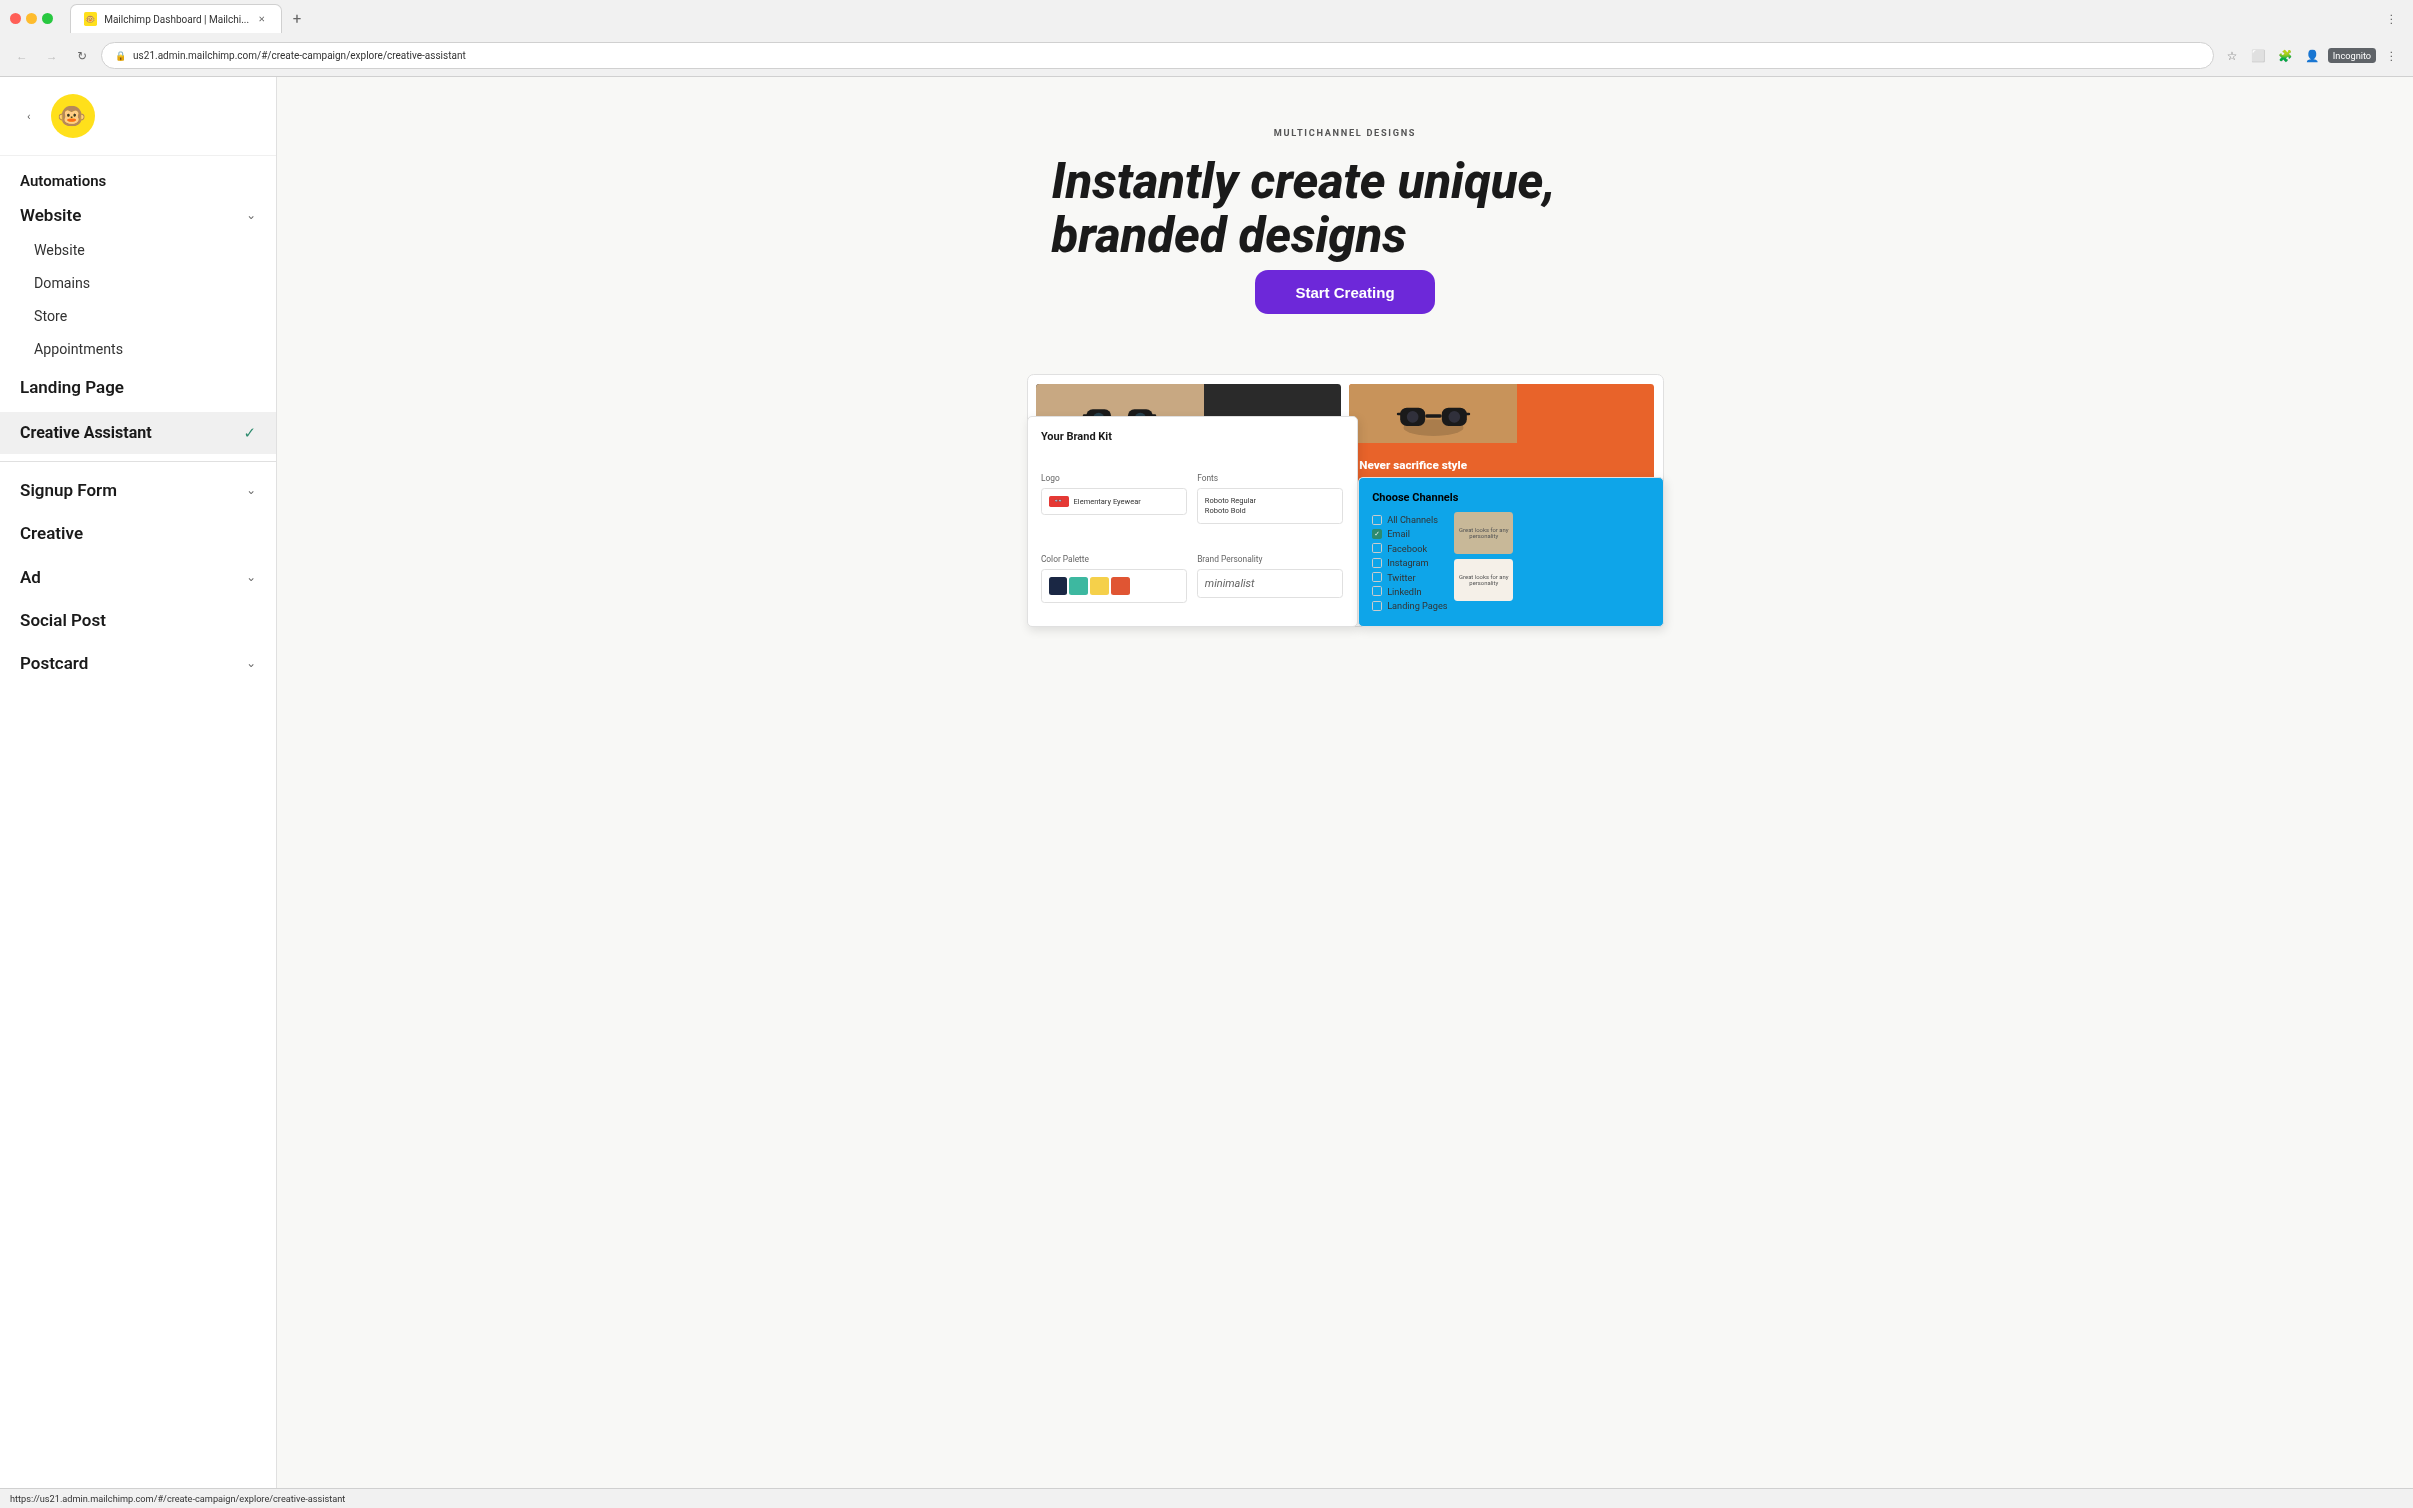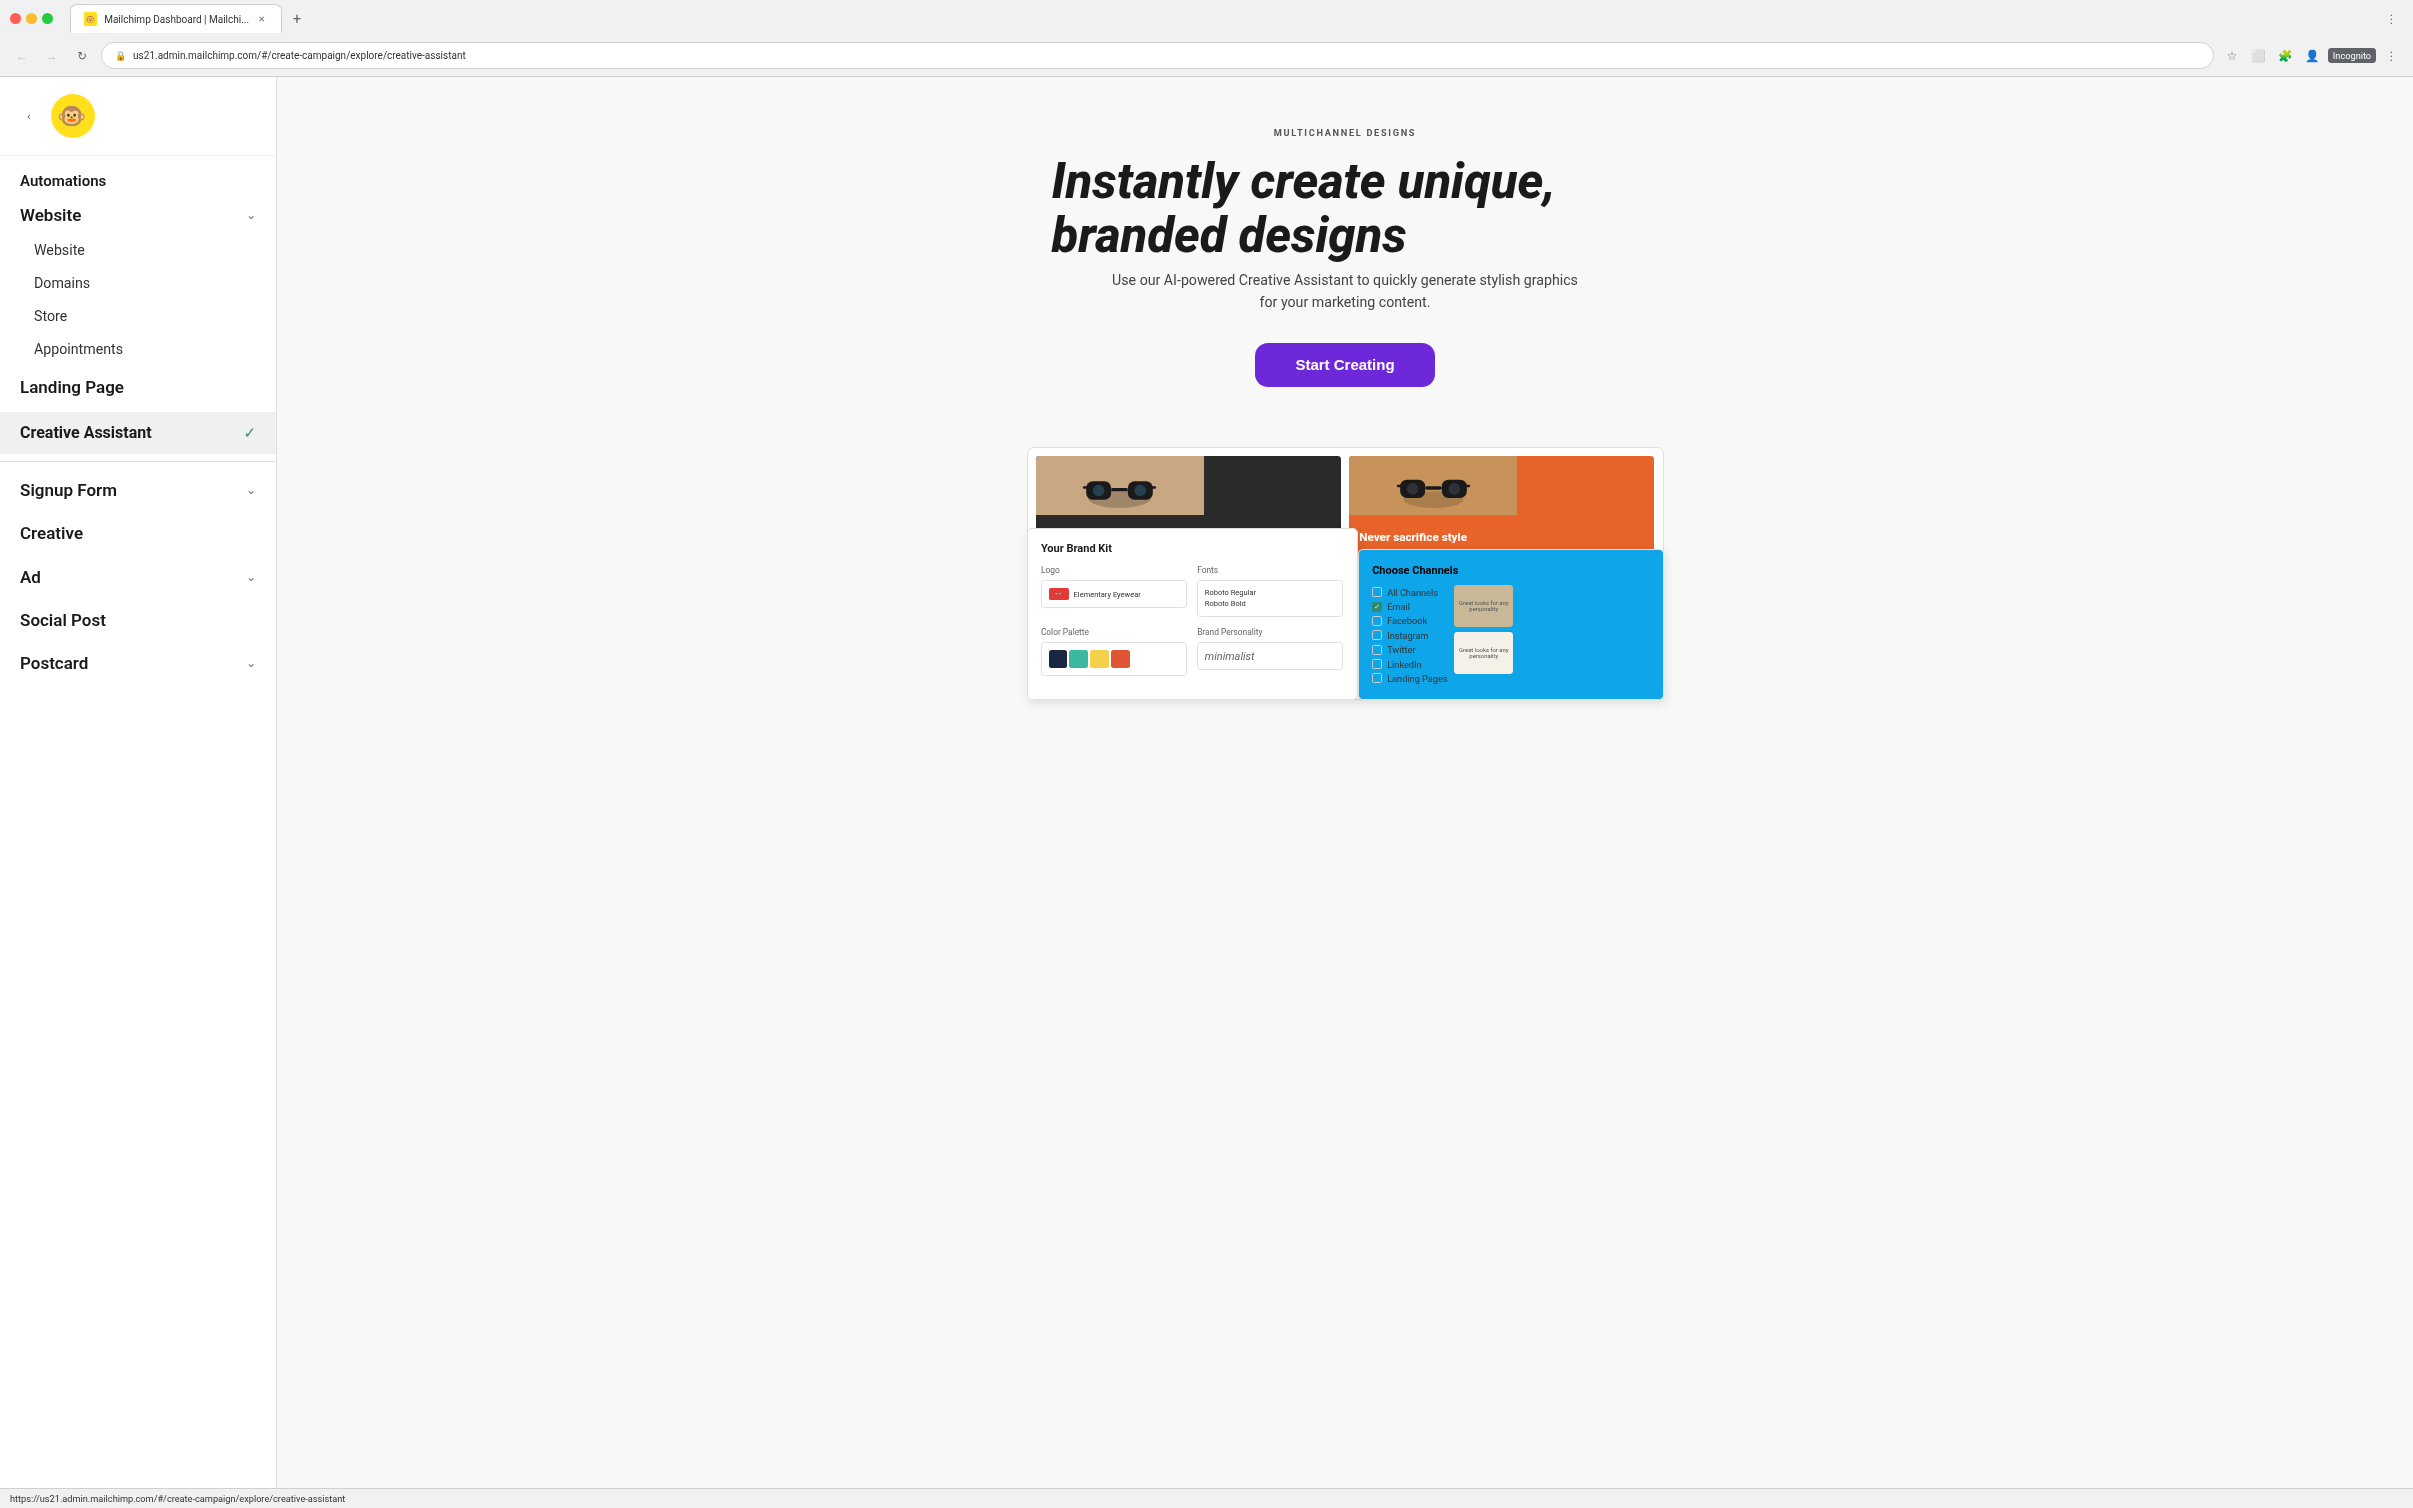--- a/index.html
+++ b/index.html
@@ -299,20 +299,21 @@
       color: #1a1a1a;
       margin-bottom: 10px;
     }
     .brand-kit-row {
       display: flex;
       gap: 10px;
       margin-bottom: 10px;
     }
     .brand-kit-col {
       flex: 1;
+      margin-top: 20px;
     }
     .brand-kit-label {
       font-size: 8.4px;
       color: #666;
       margin-bottom: 5px;
     }
     .brand-kit-box {
       border: 0.8px solid #e0e0e0;
       border-radius: 3.4px;
       padding: 6.7px;
@@ -577,21 +578,20 @@
       <div class="sidebar-collapsed-section">
         <span class="sidebar-collapsed-label">Postcard</span>
         <span class="chevron-icon">⌄</span>
       </div>
     </div>
   </div>
 
   <div class="main-content">
     <div class="page-label">MULTICHANNEL DESIGNS</div>
     <h1 class="page-title">Instantly create unique, branded designs</h1>
-    <p class="page-subtitle">Use our AI-powered Creative Assistant to quickly generate stylish graphics for your marketing content.</p>
     <button class="start-btn">Start Creating</button>
 
     <div class="preview-section">
       <div class="preview-grid">
 
         <div class="design-card design-card-dark">
           <div class="design-card-img-area">
 
             <svg width="75" height="59" viewBox="0 0 90 70">
               <ellipse cx="45" cy="50" rx="38" ry="12" fill="rgba(0,0,0,0.2)"></ellipse>

